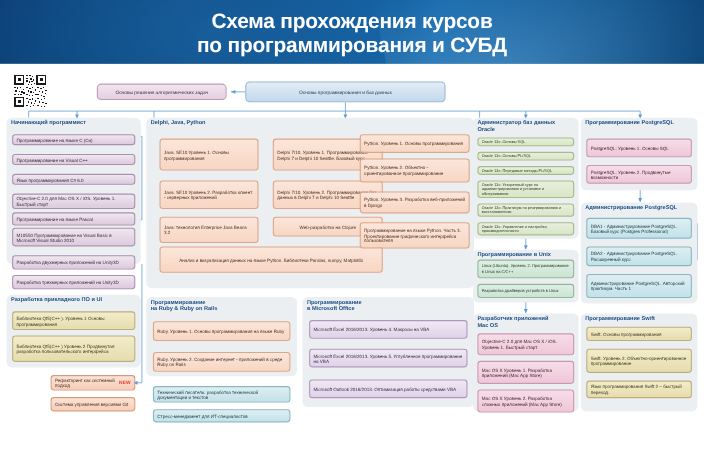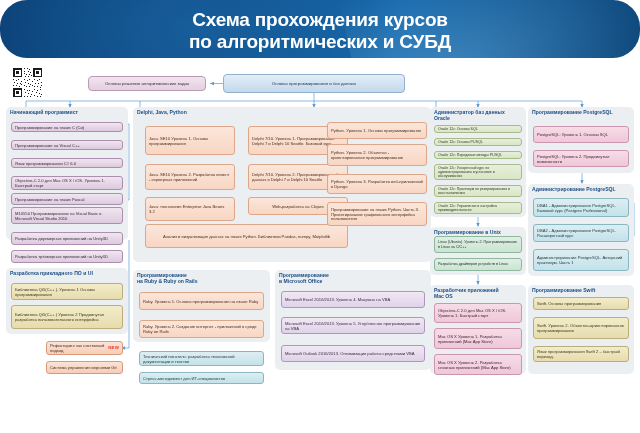--- a/index.html
+++ b/index.html
@@ -11,21 +11,20 @@
     overflow:hidden;
     font-size:4.1px;
     color:#231f20;
   }
 
   
   .header {
     position:absolute; left:0; top:0; width:640px; height:58px;
     background: linear-gradient(100deg,#0b3f74 0%, #0f4c86 35%, #1668ab 62%, #0d4679 100%);
     overflow:hidden;
-    border-radius:27px;
   }
   .header::after{
     content:""; position:absolute; right:-40px; top:-60px; width:330px; height:190px;
     background: radial-gradient(ellipse at 30% 60%, rgba(120,185,230,.40), rgba(255,255,255,0) 62%);
     transform:rotate(-12deg);
   }
   .header::before{
     content:""; position:absolute; left:-60px; bottom:-110px; width:420px; height:200px;
     background: radial-gradient(ellipse at 60% 30%, rgba(30,110,175,.55), rgba(255,255,255,0) 65%);
   }
@@ -110,21 +109,21 @@
 
   
   .footer { position:absolute; left:0; top:392px; width:640px; height:41px; background:#ffffff; }
 </style>
 </head>
 <body>
 
 <div class="header">
   <div class="header-title">
     <div>Схема прохождения курсов</div>
-    <div>по алгоритмических и СУБД</div>
+    <div>по программирования и СУБД</div>
   </div>
 </div>
 
 <div class="qr">
   <svg width="33" height="33" viewBox="0 0 33 33" shape-rendering="crispEdges">
     <rect width="33" height="33" fill="#fff"></rect>
     <g fill="#1a1a1a">
       <rect x="2" y="2" width="9" height="9"></rect>
         <rect x="3.5" y="3.5" width="6" height="6" fill="#fff"></rect>
         <rect x="5" y="5" width="3" height="3"></rect>

